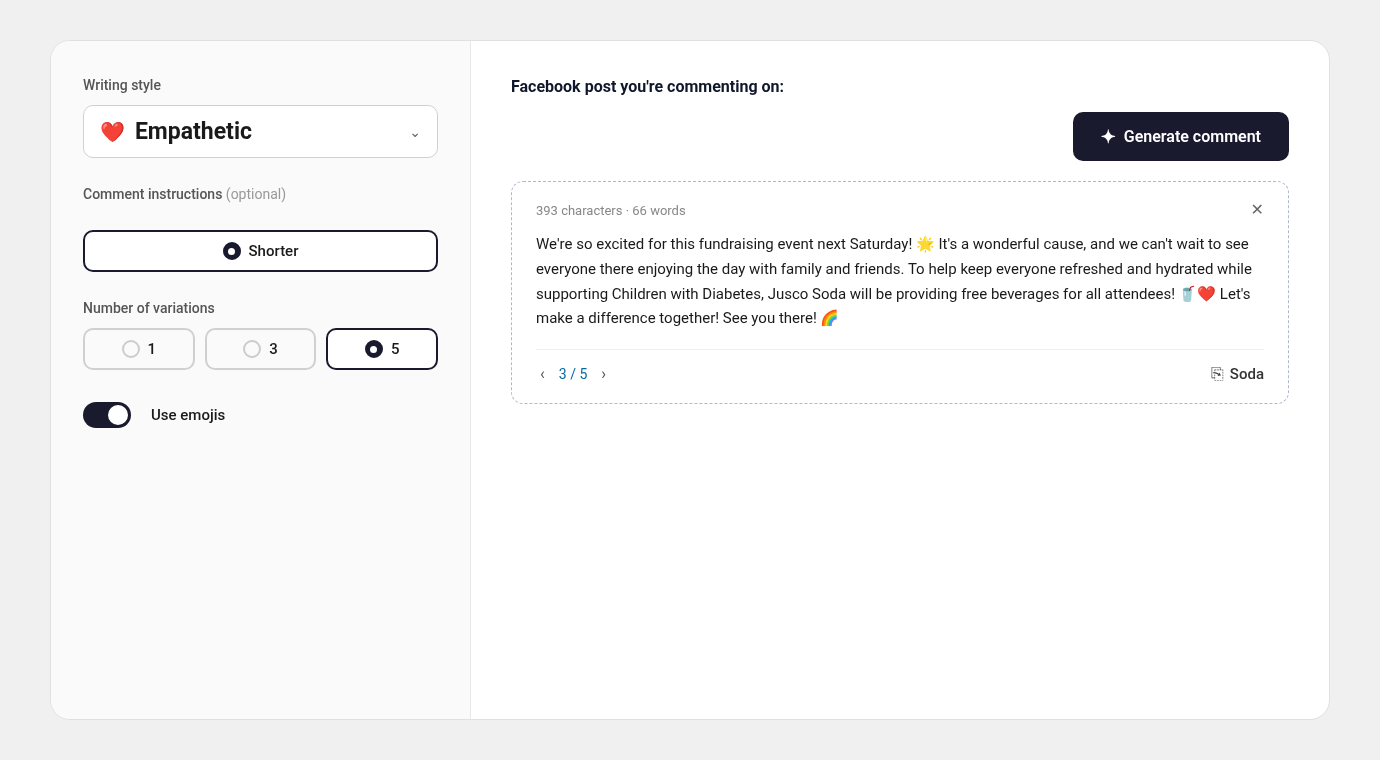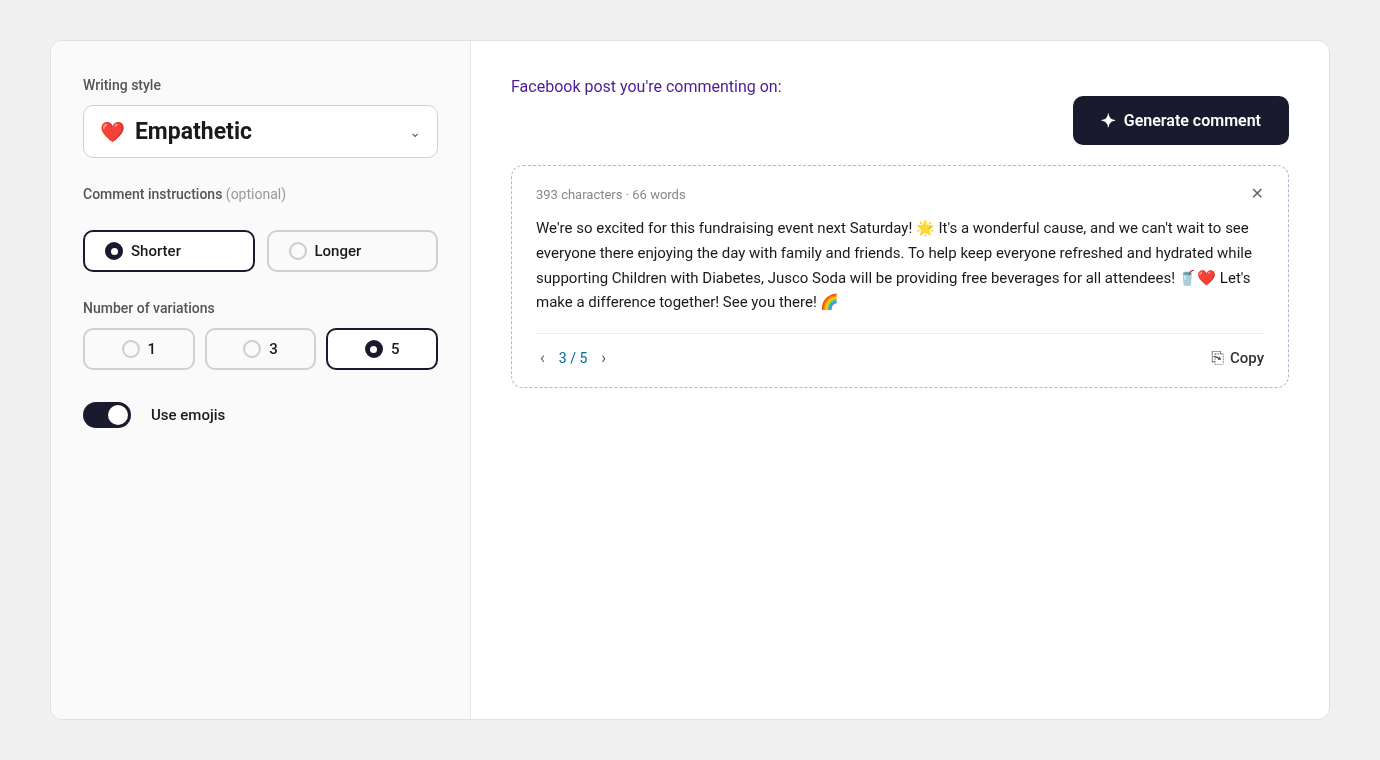--- a/index.html
+++ b/index.html
@@ -14,21 +14,21 @@
       display: flex;
       align-items: center;
       justify-content: center;
       width: 1380px;
       height: 760px;
       overflow: hidden;
     }
 
     .main-container {
       background: #ffffff;
-      border-radius: 12px;
+      border-radius: 20px;
       border: 1px solid #e0e0e0;
       display: flex;
       width: 1280px;
       min-height: 680px;
       overflow: hidden;
     }
 
     
     .left-panel {
       width: 420px;
@@ -116,20 +116,21 @@
 
     .radio-option {
       display: flex;
       align-items: center;
       gap: 8px;
       padding: 10px 20px;
       border: 2px solid #d0d0d0;
       border-radius: 10px;
       cursor: pointer;
       flex: 1;
+      justify-content: center;
     }
 
     .radio-option.selected {
       border-color: #1a1a2e;
       background: #fff;
     }
 
     .radio-circle {
       width: 18px;
       height: 18px;
@@ -227,22 +228,23 @@
     }
 
     
     .right-panel {
       flex: 1;
       padding: 36px 40px;
     }
 
     .facebook-title {
       font-size: 16px;
-      font-weight: 400;
-      color: #4c1d95;
+      font-weight: 700;
+      color: #0f172a;
+      margin-bottom: 16px;
     }
 
     .facebook-post-box {
       background: #fff;
       border: 1.5px solid #e0e0e0;
       border-radius: 12px;
       padding: 22px 24px;
       font-size: 15px;
       color: #1a1a1a;
       line-height: 1.6;
@@ -379,24 +381,20 @@
         <span class="optional">(optional)</span>
       </div>
     </div>
 
     <div class="length-section">
       <div class="radio-group">
         <div class="radio-option selected">
           <div class="radio-circle selected"></div>
           <span class="radio-text">Shorter</span>
         </div>
-        <div class="radio-option">
-          <div class="radio-circle"></div>
-          <span class="radio-text">Longer</span>
-        </div>
       </div>
     </div>
 
     <div class="variations-section">
       <div class="section-label">Number of variations</div>
       <div class="variations-group">
         <div class="variation-option">
           <div class="radio-circle"></div>
           <span class="variation-text">1</span>
         </div>
@@ -439,19 +437,19 @@
       </div>
       <div class="generated-text">We're so excited for this fundraising event next Saturday! 🌟 It's a wonderful cause, and we can't wait to see everyone there enjoying the day with family and friends. To help keep everyone refreshed and hydrated while supporting Children with Diabetes, Jusco Soda will be providing free beverages for all attendees! 🥤❤️ Let's make a difference together! See you there! 🌈</div>
       <div class="generated-footer">
         <div class="pagination">
           <button class="page-arrow">‹</button>
           <span class="page-info">3 / 5</span>
           <button class="page-arrow">›</button>
         </div>
         <button class="copy-btn">
           <span class="copy-icon">⎘</span>
-          <span>Copy</span>
+          <span>Soda</span>
         </button>
       </div>
     </div>
 
   </div>
 </div>
 
 </body></html>

